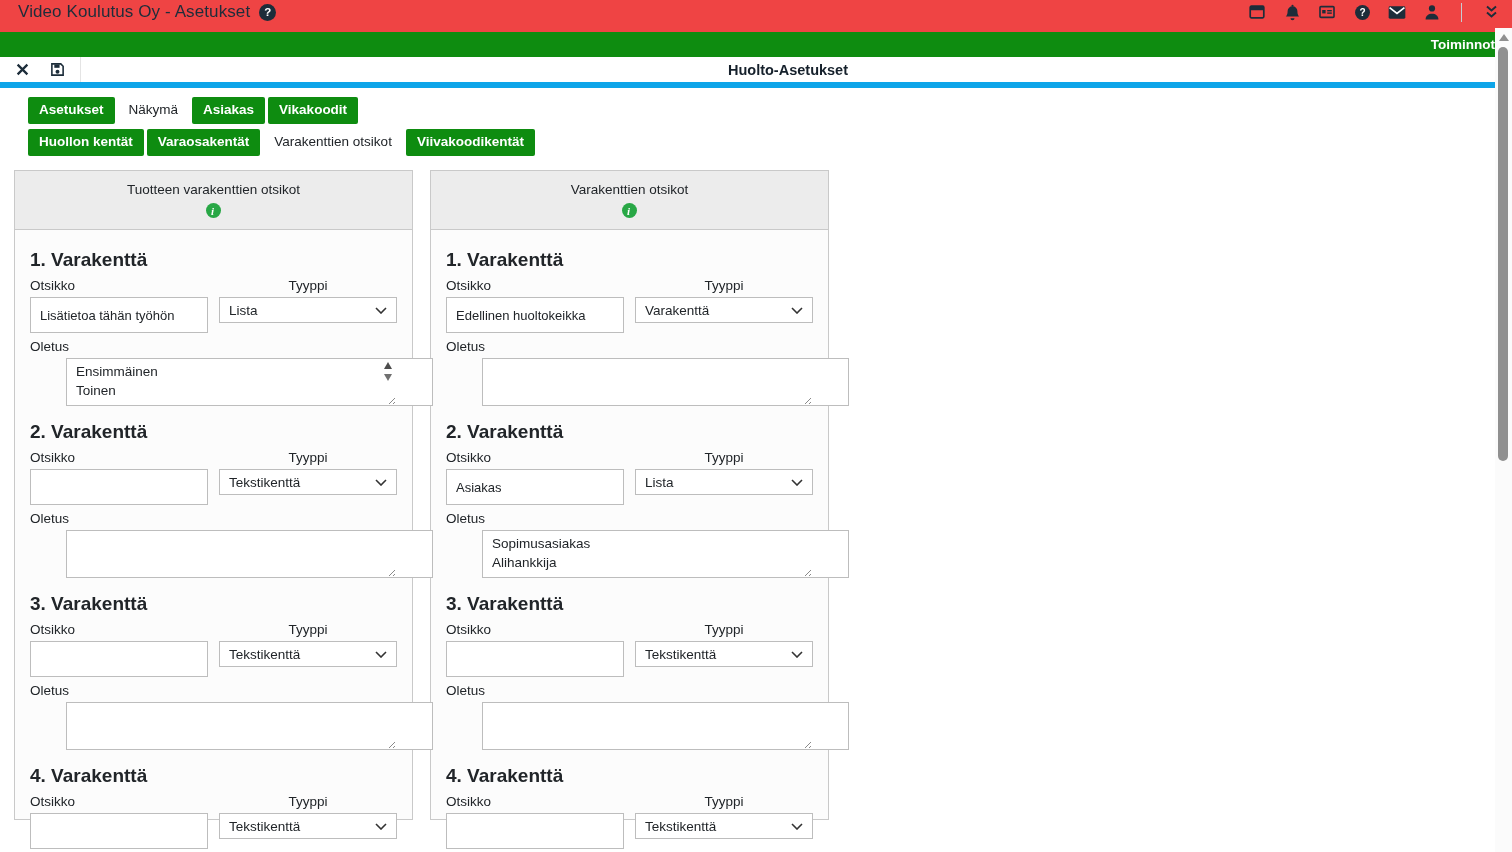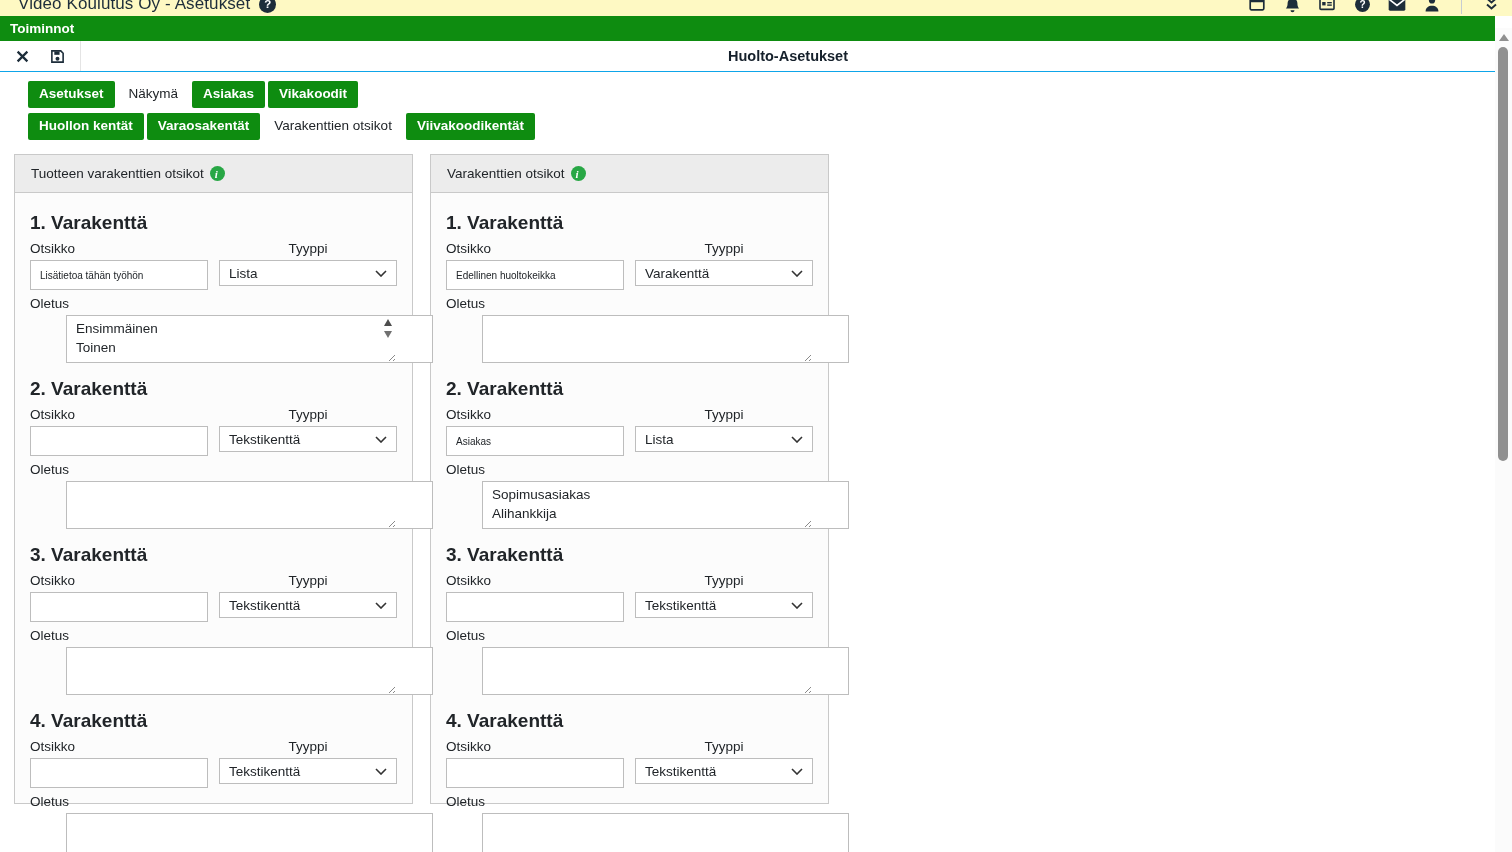--- a/index.html
+++ b/index.html
@@ -4,47 +4,47 @@
 <style>
   * { box-sizing: border-box; }
   html,body { margin:0; padding:0; }
   body {
     width:1512px; height:852px; overflow:hidden;
     font-family:"Liberation Sans", sans-serif;
     background:#ffffff; color:#212529;
   }
   
   .topbar {
-    height:16px; background:#fef9c3;
+    height:32px; background:#ef4444;
     display:flex; align-items:center; justify-content:space-between;
     padding:0 8px 8px 18px;
   }
   .topbar-left { display:flex; align-items:center; }
   .app-title { font-size:17px; color:#1d2d3a; letter-spacing:.1px; }
   .title-help {
     width:17px; height:17px; margin-left:9px; border-radius:50%;
     background:#1d2d3a; color:#fff; font-size:11.5px; font-weight:700;
     display:inline-flex; align-items:center; justify-content:center;
   }
   .topbar-right { display:flex; align-items:center; gap:17px; color:#1d2d3a; padding-right:4px; }
   .tb-icon { width:18px; height:18px; display:inline-flex; align-items:center; justify-content:center; }
   .tb-icon svg { display:block; }
   .tb-divider { width:1px; height:19px; background:#c6ccd2; margin:0 3px; }
   
   .menubar {
     height:25px; width:calc(100% - 17px);
     background:var(--green); color:#fff;
     display:flex; align-items:center; padding-left:10px;
-    font-size:13.5px; font-weight:600;
+    font-size:13.5px; font-weight:600;justify-content:flex-end;
   }
   
   .toolbar {
     height:31px; width:calc(100% - 17px);
     display:flex; align-items:stretch;
-    border-bottom:1px solid #0ea5e9; background:#fff;
+    border-bottom:6px solid #0ea5e9; background:#fff;
   }
   .toolbar-icons {
     display:flex; align-items:center; gap:17px;
     padding:0 14px 0 13px; border-right:1px solid #e4e4e4;
   }
   .toolbar-icons .tb-icon { color:#1d2d3a; cursor:pointer; }
   .toolbar-title {
     flex:1; display:flex; align-items:center; justify-content:center;
     font-weight:700; font-size:14.5px; color:#15202b;
   }
@@ -60,38 +60,38 @@
   .tab.active { background:#fff; color:#212529; font-weight:400; }
   
   .panels { display:flex; gap:17px; margin:14px 0 0 14px; }
   .panel {
     width:399px; height:650px;
     border:1px solid #c9c9c9; background:#fcfcfc;
   }
   .panel-header {
     background:#ececec; border-bottom:1px solid #c9c9c9;
     padding:11px 16px; font-size:13.5px; color:#212529;
-    display:flex; align-items:center; gap:6px;
+    display:flex; align-items:center; gap:6px;flex-direction:column;
   }
   .info-icon {
     width:15px; height:15px; border-radius:50%; background:var(--info-green);
     color:#fff; font-family:"Liberation Serif", serif; font-style:italic; font-weight:700;
     font-size:11px; display:inline-flex; align-items:center; justify-content:center;
     padding-right:2px;
   }
   .panel-body { padding:19px 15px; }
   .field-group + .field-group { margin-top:15px; }
   .fg-heading { font-size:19px; font-weight:700; margin-bottom:7px; color:#212529; }
   .field-row { display:flex; gap:11px; }
   .col-otsikko { width:178px; }
   .col-tyyppi { flex:1;text-align:center; }
   .flabel { display:block; font-size:13.5px; margin-bottom:4px; color:#212529; }
   .text-input {
-    width:100%; height:30px; border:1px solid #bdbdbd; background:#fff;
-    padding:2px 9px; font-family:inherit; font-size:10px; color:#212529;
+    width:100%; height:36px; border:1px solid #bdbdbd; background:#fff;
+    padding:2px 9px; font-family:inherit; font-size:13px; color:#212529;
   }
   .select {
     height:26px; border:1px solid #bdbdbd; background:#fff;
     display:flex; align-items:center; justify-content:space-between;
     padding:0 9px; cursor:pointer;
   }
   .select-value { font-size:13.5px; color:#212529; }
   .oletus-label { margin-top:6px; }
   .ta-wrap { position:relative; margin-top:1px; }
   .ta {

